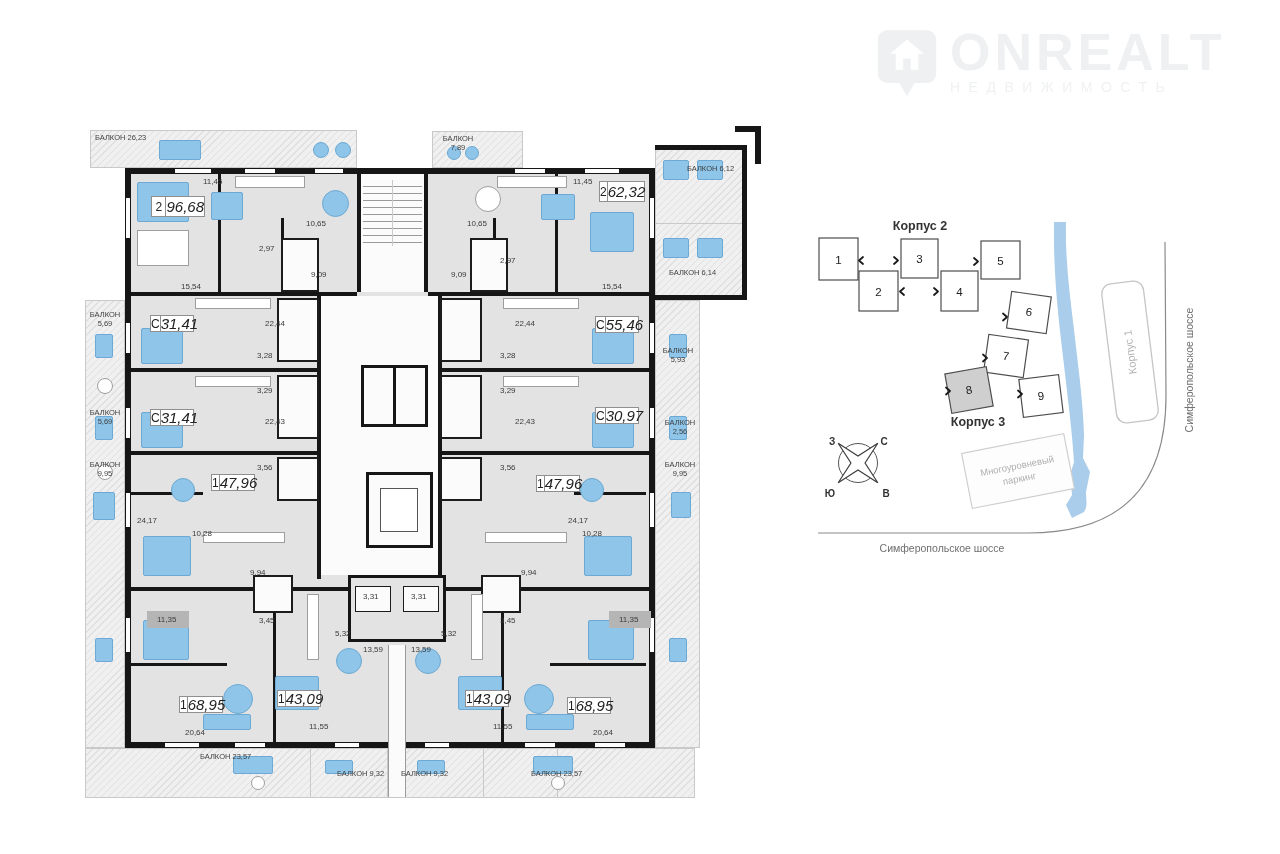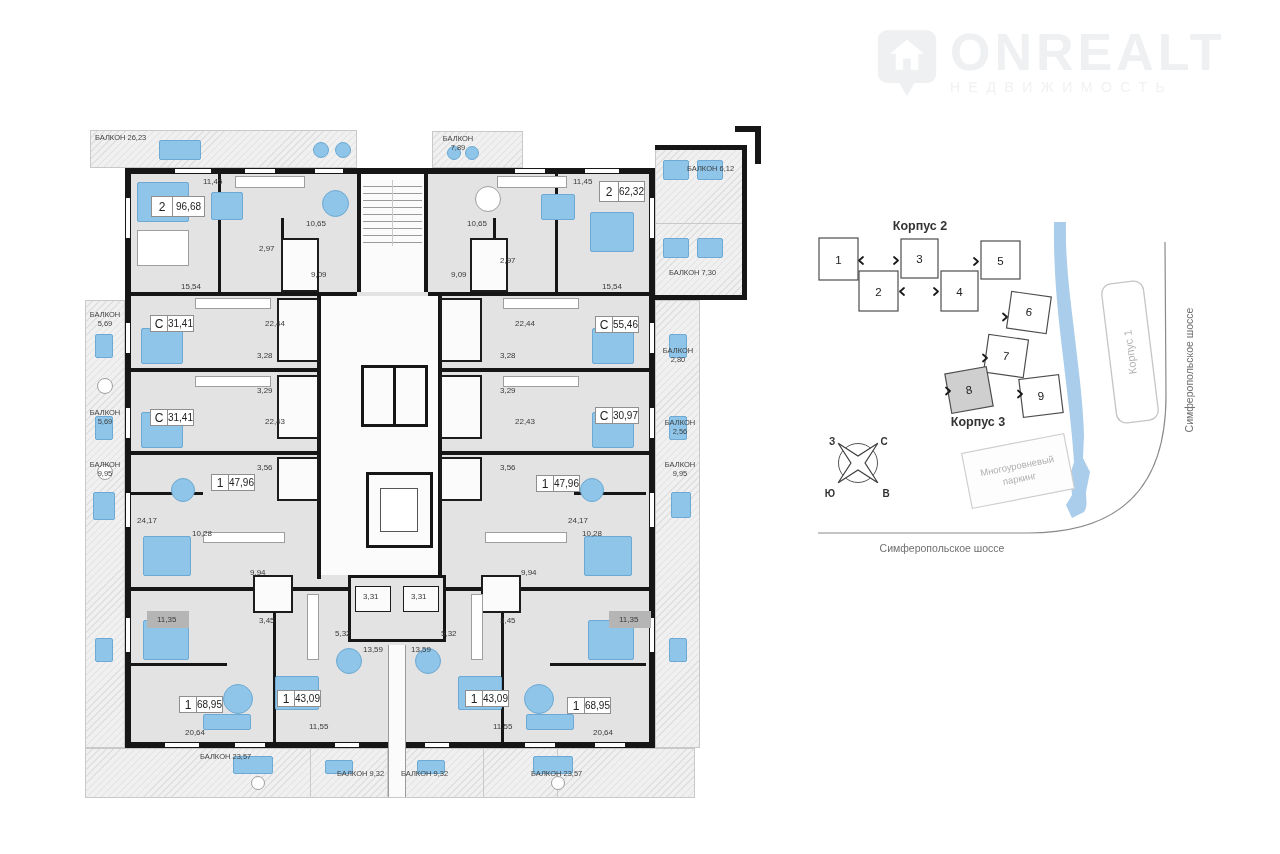--- a/index.html
+++ b/index.html
@@ -22,21 +22,21 @@
   .fw{position:absolute;background:#fff;border:1px solid #9e9e9e;box-sizing:border-box;}
   .fwc{position:absolute;background:#fff;border:1px solid #9e9e9e;border-radius:50%;box-sizing:border-box;}
   .wg{position:absolute;background:#fdfdfd;}
   .sep{position:absolute;background:#c9c9c9;}
   .gbox{position:absolute;background:#b5b5b5;}
   .dim{position:absolute;font-size:8px;color:#3a3a3a;white-space:nowrap;}
   .blab{position:absolute;font-size:7.5px;color:#3f3f3f;line-height:1.2;white-space:nowrap;}
   .blab.wrap{white-space:normal;width:42px;text-align:center;}
   .aptlab{position:absolute;display:flex;background:#fff;border:1px solid #8f8f8f;box-sizing:border-box;}
   .aptlab .t{display:flex;align-items:center;justify-content:center;width:20px;border-right:1px solid #8f8f8f;font-size:12px;color:#222;}
-  .aptlab .a{flex:1;display:flex;align-items:center;justify-content:center;font-size:10px;color:#222;}
+  .aptlab .a{flex:1;display:flex;align-items:center;justify-content:center;font-size:15px;color:#222;font-style:italic;}
   .treads{position:absolute;background:repeating-linear-gradient(180deg,#fbfbfb 0 6px,#9a9a9a 6px 7px);}
   .elev{position:absolute;background:#fbfbfb;border:3px solid #161616;box-sizing:border-box;}
   .elevcab{position:absolute;background:#fff;border:1px solid #555;box-sizing:border-box;}
   
   .siteplan{position:absolute;left:800px;top:200px;}
 </style>
 </head>
 <body>
 
 <div class="logo">
@@ -260,25 +260,25 @@
     <span class="a">43,09</span>
   </div>
   <div class="aptlab" style="left:482px;top:579px;width:44px;height:17px;">
     <span class="t">1</span>
     <span class="a">68,95</span>
   </div>
 
   <span class="blab" style="left:10px;top:15px;">БАЛКОН 26,23</span>
   <span class="blab wrap" style="left:352px;top:16px;">БАЛКОН 7,89</span>
   <span class="blab" style="left:602px;top:46px;">БАЛКОН 6,12</span>
-  <span class="blab" style="left:584px;top:150px;">БАЛКОН 7,30</span>
+  <span class="blab" style="left:584px;top:150px;">БАЛКОН 6,14</span>
   <span class="blab wrap" style="left:-1px;top:192px;">БАЛКОН 5,69</span>
   <span class="blab wrap" style="left:-1px;top:290px;">БАЛКОН 5,69</span>
   <span class="blab wrap" style="left:-1px;top:342px;">БАЛКОН 9,95</span>
-  <span class="blab wrap" style="left:572px;top:228px;">БАЛКОН 2,80</span>
+  <span class="blab wrap" style="left:572px;top:228px;">БАЛКОН 5,93</span>
   <span class="blab wrap" style="left:574px;top:300px;">БАЛКОН 2,56</span>
   <span class="blab wrap" style="left:574px;top:342px;">БАЛКОН 9,95</span>
   <span class="blab" style="left:115px;top:634px;">БАЛКОН 23,57</span>
   <span class="blab" style="left:252px;top:651px;">БАЛКОН 9,32</span>
   <span class="blab" style="left:316px;top:651px;">БАЛКОН 9,32</span>
   <span class="blab" style="left:446px;top:651px;">БАЛКОН 23,57</span>
 
   <span class="dim" style="left:118px;top:59px;">11,45</span>
   <span class="dim" style="left:221px;top:101px;">10,65</span>
   <span class="dim" style="left:174px;top:126px;">2,97</span>

